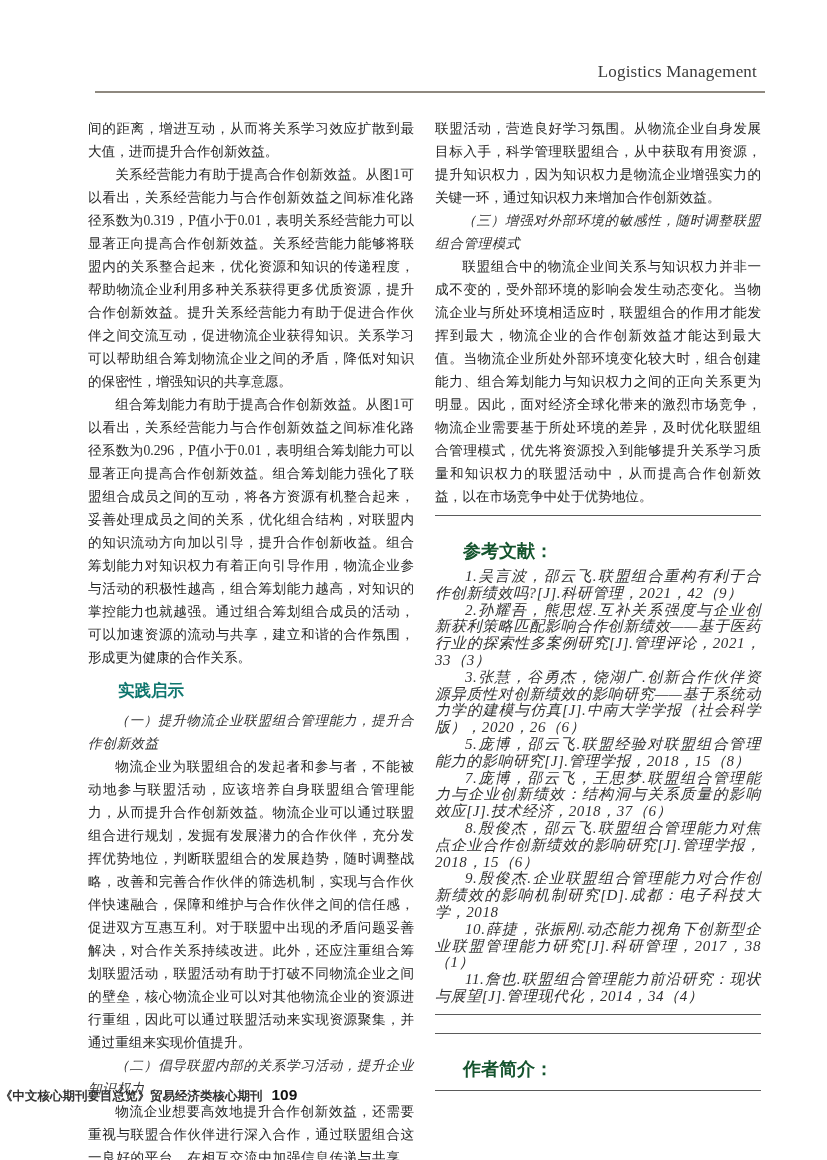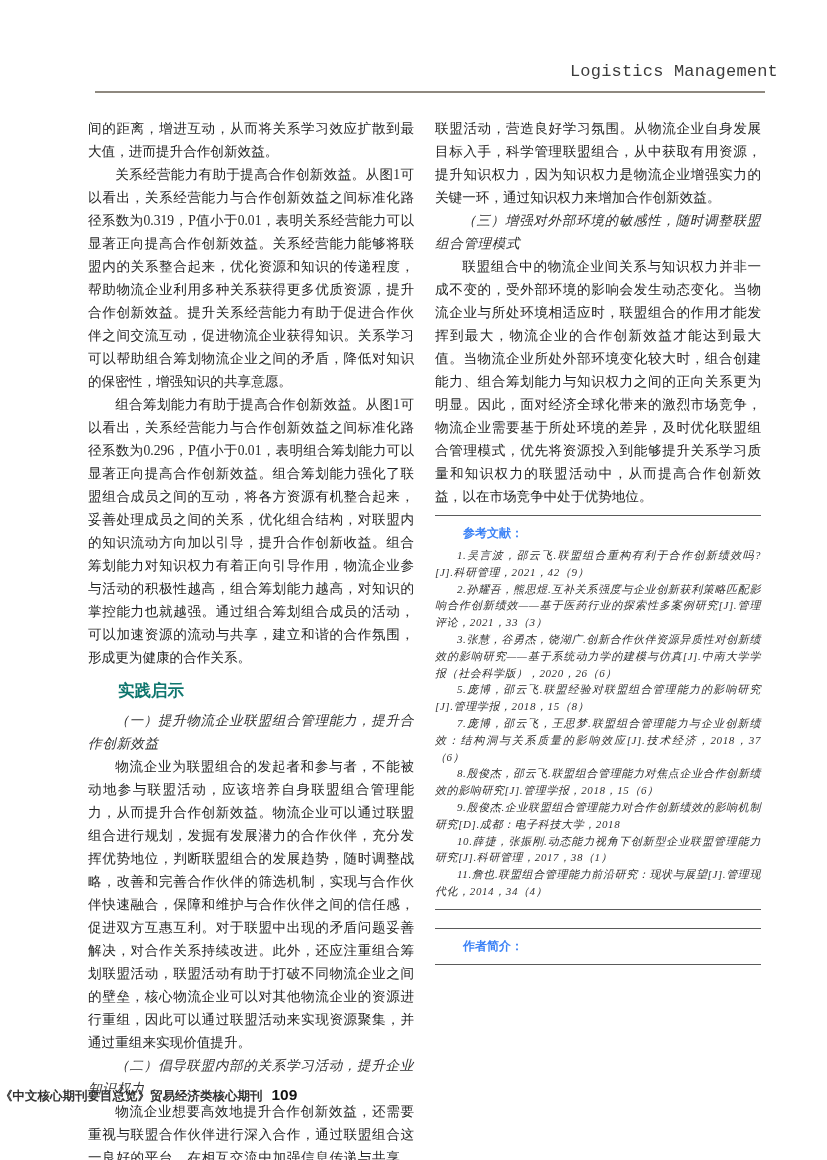--- a/index.html
+++ b/index.html
@@ -8,22 +8,22 @@
     height: 1160px;
     background: #ffffff;
     position: relative;
     font-family: "Liberation Serif", "DejaVu Serif", serif;
     color: #2b2b2b;
     overflow: hidden;
   }
   .header-title {
     position: absolute;
     top: 62px;
-    right: 49px;
-    font-family: Liberation Mono, monospace;
+    right: 70px;
+    font-family: Liberation Serif, serif;
     font-size: 17px;
     color: #3c3c3c;
     letter-spacing: 0.2px;
   }
   .header-rule {
     position: absolute;
     top: 91px;
     left: 95px;
     right: 62px;
     border-top: 2px solid #8e887f;
@@ -58,30 +58,30 @@
     font-size: 16.5px;
     color: #0f766e;
   }
   .rule {
     border: none;
     border-top: 1.6px solid #5a5a5a;
     margin: 0;
   }
   .refs-rule { margin-top: 7px; }
   .refs-heading, .authors-heading {
-    margin: 9px 0 5px 0;
+    margin: 23px 0 5px 0;
     padding-left: 28px;
     font-family: "Liberation Sans", "DejaVu Sans", sans-serif;
     font-weight: bold;
-    font-size: 12px;
-    color: #3b82f6;
+    font-size: 18px;
+    color: #14532d;
   }
   .ref-item {
     margin: 0;
-    font-size: 11px;
+    font-size: 15px;
     line-height: 16.8px;
     text-align: justify;
     text-indent: 2em;
   }
   .double-rule-top { margin-top: 9px; }
   .double-rule-bottom { margin-top: 18px; }
   .author-bio {
     margin: 2px 0 0 0;
     font-size: 12.6px;
     line-height: 17.2px;

